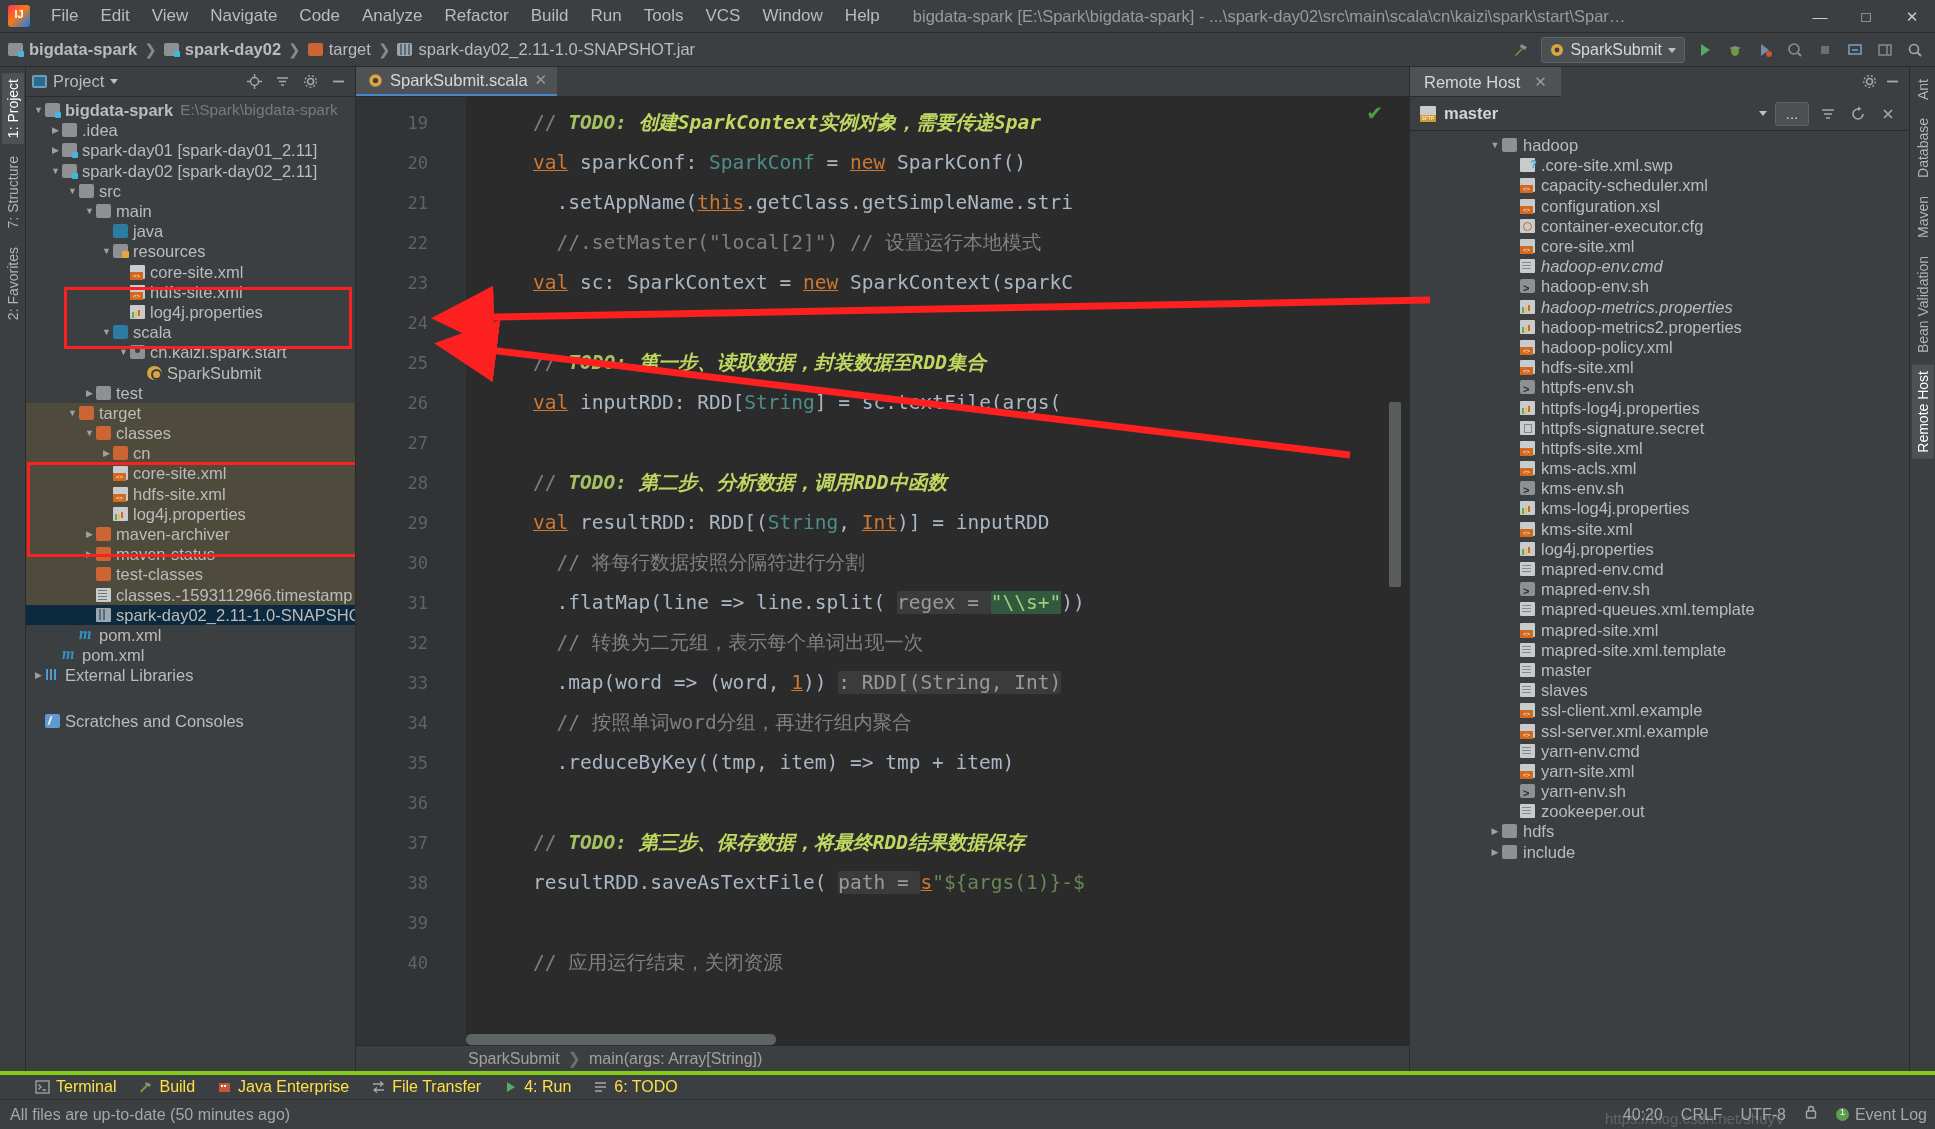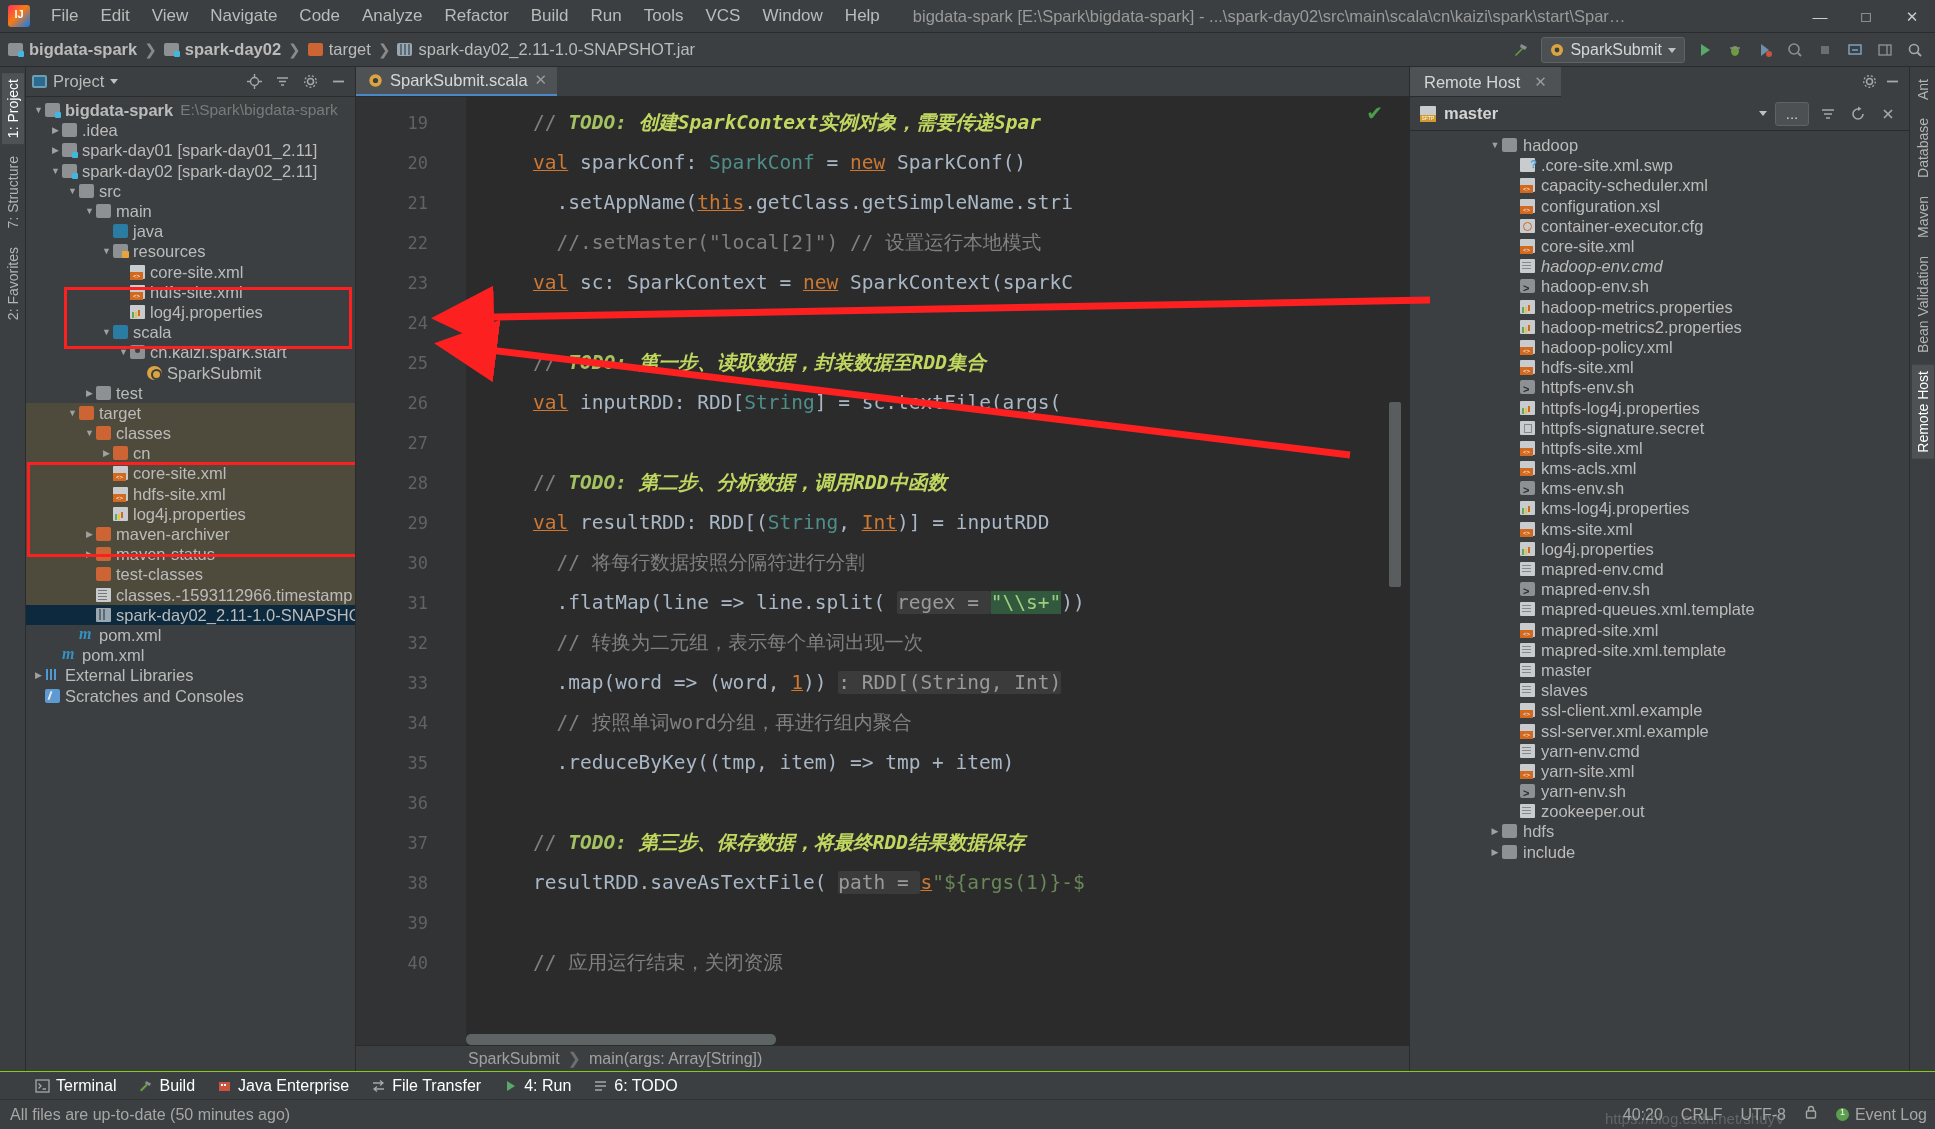--- a/index.html
+++ b/index.html
@@ -208,21 +208,21 @@
   .ric.cfg:after{content:"";position:absolute;left:3px;top:3px;width:7px;height:7px;border:1px solid #d2691e;border-radius:50%;}
   .ric.tmpl{ background:#c9ccce;border-radius:1px; }
   .ric.tmpl:after{content:"";position:absolute;left:2px;top:3px;width:9px;height:1px;background:#888;box-shadow:0 3px 0 #888,0 6px 0 #888;}
   .ric.secret{ background:#c9ccce;border-radius:1px; }
   .ric.secret:after{content:"";position:absolute;left:4px;top:3px;width:6px;height:7px;border:1px solid #888;}
   .rtw{ width:14px;flex:0 0 14px;display:flex;align-items:center;justify-content:center;color:#a0a0a0;font-size:9px; }
 
   
   .bottombar{
     height:28px;flex:0 0 28px;background:#3c3f41;display:flex;align-items:center;
-    gap:4px;padding-left:26px;border-top:1px solid #84cc16;font-size:16px;color:#ffffff;
+    gap:4px;padding-left:26px;border-top:4px solid #84cc16;font-size:16px;color:#fde047;
   }
   .bitem{ display:flex;align-items:center;gap:6px;padding:3px 9px;border-radius:3px; }
   .statusbar{
     height:30px;flex:0 0 30px;background:#3c3f41;display:flex;align-items:center;
     padding-left:10px;font-size:16px;color:#a6a6a6;border-top:1px solid #333;position:relative;
   }
   .st-right{ position:absolute;right:8px;display:flex;align-items:center;gap:18px;font-size:16px;color:#a6a6a6; }
   .evtlog{ display:flex;align-items:center;gap:6px; }
   .grn-dot{ width:13px;height:13px;border-radius:50%;background:#5a9e4e;display:inline-block;position:relative; }
   .grn-dot:after{content:"1";position:absolute;left:0;right:0;top:-1px;text-align:center;font-size:9px;color:#fff;}
@@ -524,21 +524,21 @@
           <div class="row" style="padding-left: 23px;">
             <span class="tw"></span>
             <span class="ic m"></span>
             <span class="lbl">pom.xml</span>
           </div>
           <div class="row" style="padding-left: 6px;">
             <span class="tw">▶</span>
             <span class="ic lib"></span>
             <span class="lbl">External Libraries</span>
           </div>
-          <div class="row" style="padding-left: 6px;">
+          <div class="row" style="padding-left: 6px; margin-top: 25px;">
             <span class="tw"></span>
             <span class="ic scratch"></span>
             <span class="lbl">Scratches and Consoles</span>
           </div>
           <div class="redbox" style="left:38px; top:190px; width:288px; height:62px;"></div>
         <div class="redbox" style="left:1px; top:365px; width:343px; height:95px;"></div>
       </div>
     </div>
 
     <div class="editorwrap">
@@ -670,21 +670,21 @@
           <div class="rrow" style="padding-left: 96px; font-style: italic;">
             <span class="rtw"></span>
             <span class="ric txt"></span>
             <span class="lbl">hadoop-env.cmd</span>
           </div>
           <div class="rrow" style="padding-left: 96px;">
             <span class="rtw"></span>
             <span class="ric sh"></span>
             <span class="lbl">hadoop-env.sh</span>
           </div>
-          <div class="rrow" style="padding-left: 96px;">
+          <div class="rrow" style="padding-left: 96px; font-style: italic;">
             <span class="rtw"></span>
             <span class="ric prop"></span>
             <span class="lbl">hadoop-metrics.properties</span>
           </div>
           <div class="rrow" style="padding-left: 96px;">
             <span class="rtw"></span>
             <span class="ric prop"></span>
             <span class="lbl">hadoop-metrics2.properties</span>
           </div>
           <div class="rrow" style="padding-left: 96px;">

